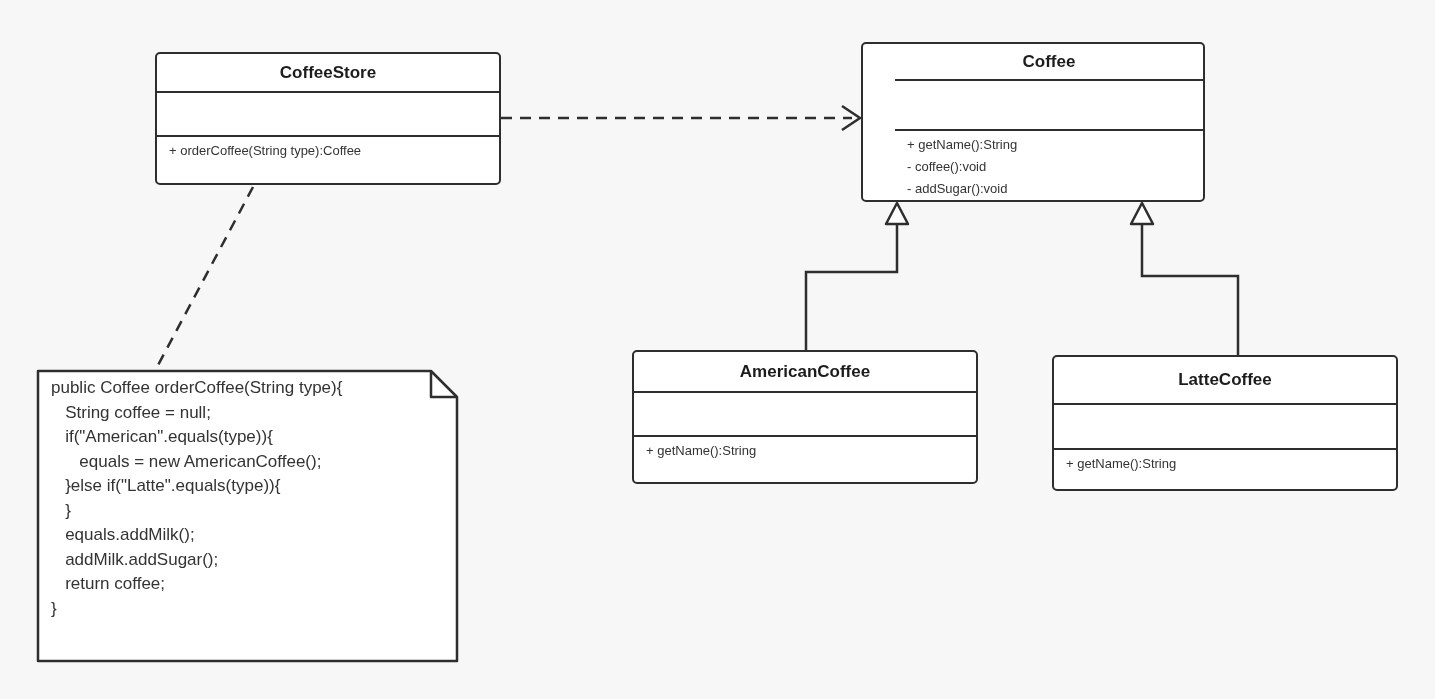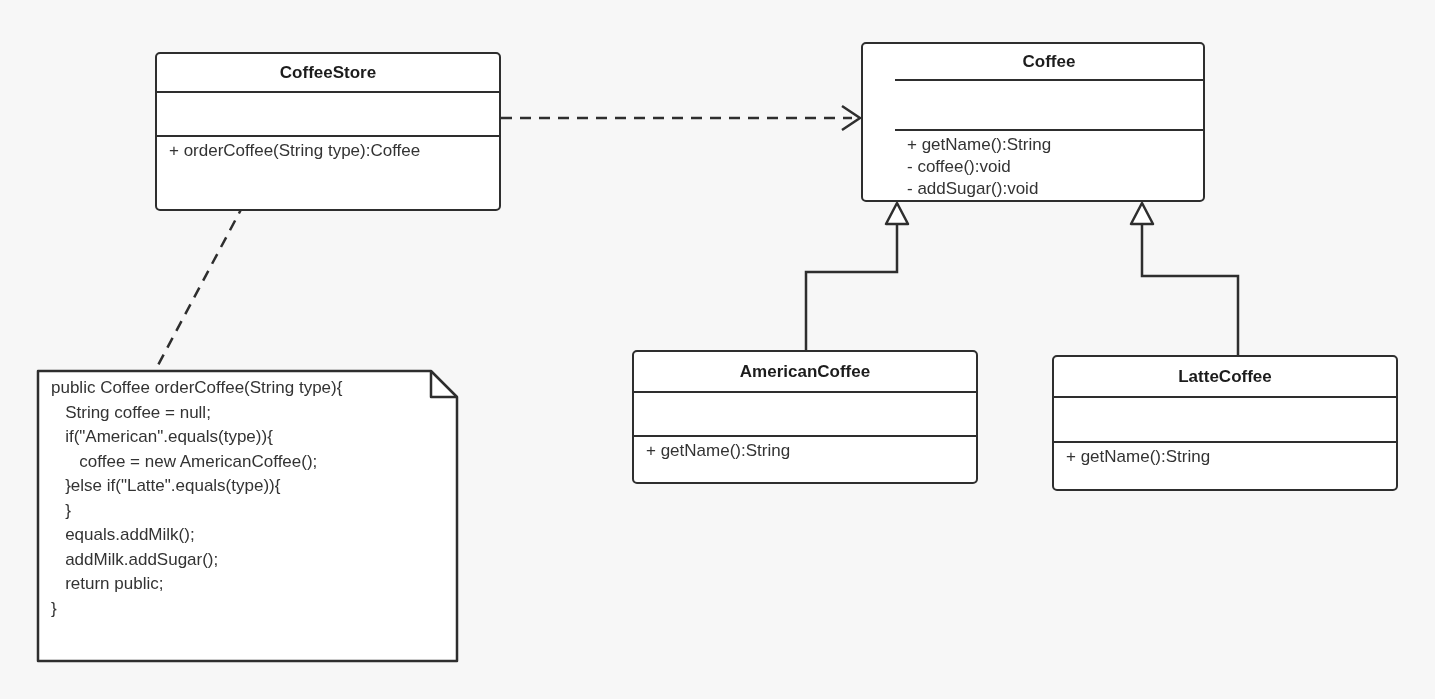--- a/index.html
+++ b/index.html
@@ -29,21 +29,21 @@
     font-weight:bold; font-size:17px; color:#1c1c1c;
     flex:0 0 auto;
   }
   .uml-attrs {
     border-bottom:2px solid #2e2e2e;
     flex:0 0 auto;
   }
   .uml-ops {
     flex:1 1 auto;
     padding:3px 4px 0 12px;
-    font-size:17px; line-height:22px; color:#333333;
+    font-size:13px; line-height:22px; color:#333333;
     overflow:hidden;
   }
   .uml-member { white-space:pre; }
   .note-text {
     position:absolute; left:38px; top:370px; width:420px; height:293px;
     padding:6px 0 0 13px;
     font-size:17px; line-height:24.5px; color:#333333;
     z-index:2;
   }
   .code-line { white-space:pre; }
@@ -69,21 +69,21 @@
     <polyline points="806,350 806,272 897,272 897,223" fill="none" stroke="#2e2e2e" stroke-width="2.5"></polyline>
     <polygon points="897,203 886,224 908,224" fill="#ffffff" stroke="#2e2e2e" stroke-width="2.5" stroke-linejoin="round"></polygon>
   </g>
 
   <g>
     <polyline points="1238,355 1238,276 1142,276 1142,223" fill="none" stroke="#2e2e2e" stroke-width="2.5"></polyline>
     <polygon points="1142,203 1131,224 1153,224" fill="#ffffff" stroke="#2e2e2e" stroke-width="2.5" stroke-linejoin="round"></polygon>
   </g>
 </svg>
 
-<div class="uml-class" style="left:155px; top:52px; width:346px; height:159px;">
+<div class="uml-class" style="left:155px; top:52px; width:346px; height:133px;">
   <div class="uml-title" style="height:39px;">CoffeeStore</div>
   <div class="uml-attrs" style="height:44px;"></div>
   <div class="uml-ops">
     <div class="uml-member">+ orderCoffee(String type):Coffee</div>
   </div>
 </div>
 
 <div class="uml-class" style="left:861px; top:42px; width:344px; height:160px;padding-left:32px;">
   <div class="uml-title" style="height:37px;">Coffee</div>
   <div class="uml-attrs" style="height:50px;"></div>
@@ -96,31 +96,31 @@
 
 <div class="uml-class" style="left:632px; top:350px; width:346px; height:134px;">
   <div class="uml-title" style="height:41px;">AmericanCoffee</div>
   <div class="uml-attrs" style="height:44px;"></div>
   <div class="uml-ops">
     <div class="uml-member">+ getName():String</div>
   </div>
 </div>
 
 <div class="uml-class" style="left:1052px; top:355px; width:346px; height:136px;">
-  <div class="uml-title" style="height:41px;">LatteCoffee</div>
+  <div class="uml-title" style="height:48px;">LatteCoffee</div>
   <div class="uml-attrs" style="height:45px;"></div>
   <div class="uml-ops">
     <div class="uml-member">+ getName():String</div>
   </div>
 </div>
 
 <div class="note-text">
   <div class="code-line">public Coffee orderCoffee(String type){</div>
   <div class="code-line">   String coffee = null;</div>
   <div class="code-line">   if("American".equals(type)){</div>
-  <div class="code-line">      coffee = new AmericanCoffee();</div>
+  <div class="code-line">      equals = new AmericanCoffee();</div>
   <div class="code-line">   }else if("Latte".equals(type)){</div>
   <div class="code-line">   }</div>
   <div class="code-line">   equals.addMilk();</div>
   <div class="code-line">   addMilk.addSugar();</div>
-  <div class="code-line">   return public;</div>
+  <div class="code-line">   return coffee;</div>
   <div class="code-line">}</div>
 </div>
 
 </body></html>

